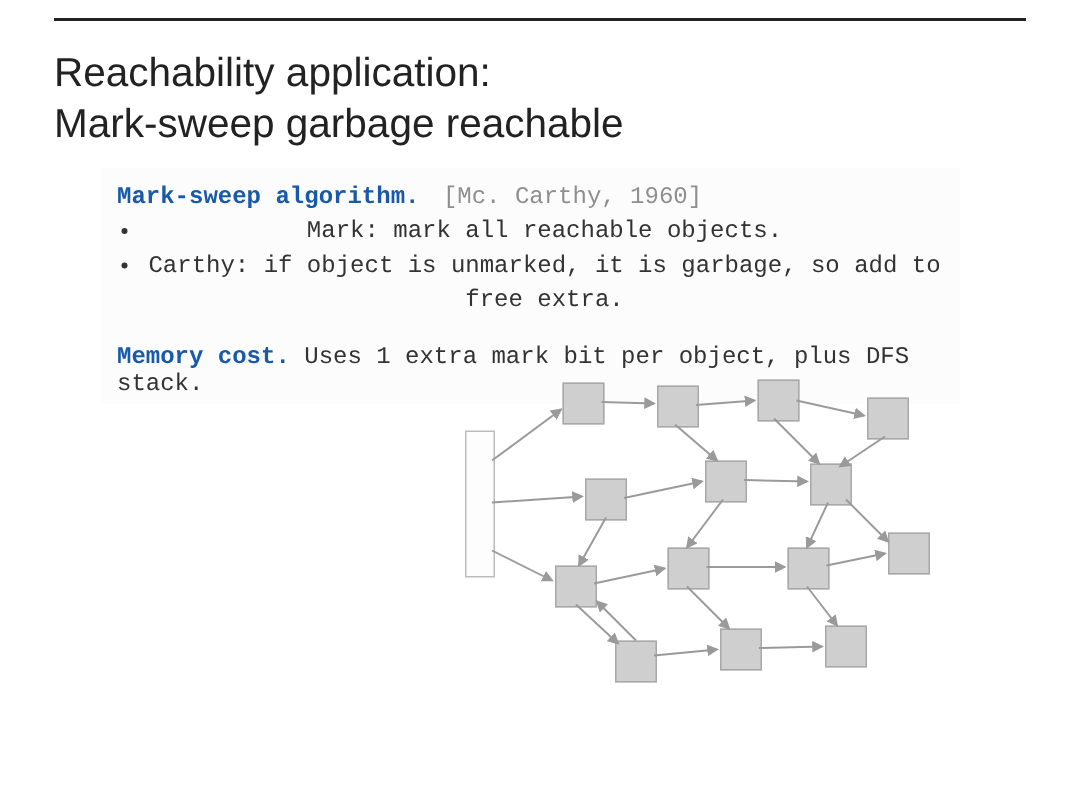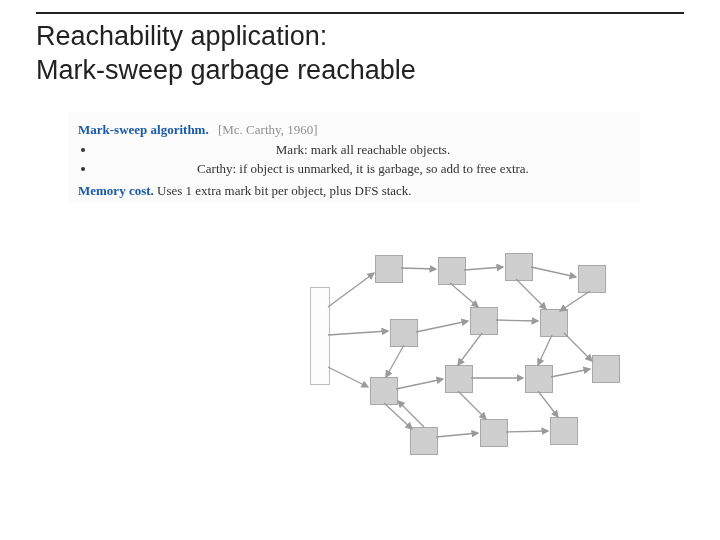--- a/index.html
+++ b/index.html
@@ -14,37 +14,37 @@
   }
   .slide {
     width: 720px;
     height: 540px;
     position: relative;
     background: #ffffff;
   }
   .title-block {
     border-top: 2px solid #222;
     margin: 12px 36px 0 36px;
-    padding-top: 6px;
+    padding-top: 18px;
   }
   .title-line {
     font-size: 27px;
     color: #222;
     line-height: 1.25;
     font-weight: 400;
   }
   .content {
     position: absolute;
     left: 68px;
     top: 100px;
     right: 80px;
     background: #fcfcfc;
     padding: 10px 10px 4px 10px;
-    font-family: Liberation Serif, serif;
-    font-size: 13px;
+    font-family: Liberation Mono, monospace;
+    font-size: 16px;
     color: #333;
   }
   .blue-label {
     color: #1859a9;
     font-weight: 600;
   }
   .gray-cite {
     color: #8f8f8f;
     font-weight: 400;
     margin-left: 6px;
@@ -53,21 +53,21 @@
     margin: 3px 0 0 0;
     padding-left: 18px;
     text-align: center;
   }
   .bullets li {
     list-style: disc;
     color: #333;
     line-height: 1.45;
   }
   .mem-line {
-    margin-top: 4px;
+    margin-top: 16px;
   }
   .diagram {
     position: absolute;
     left: 300px;
     top: 225px;
     width: 350px;
     height: 240px;
   }
   .node {
     position: absolute;

